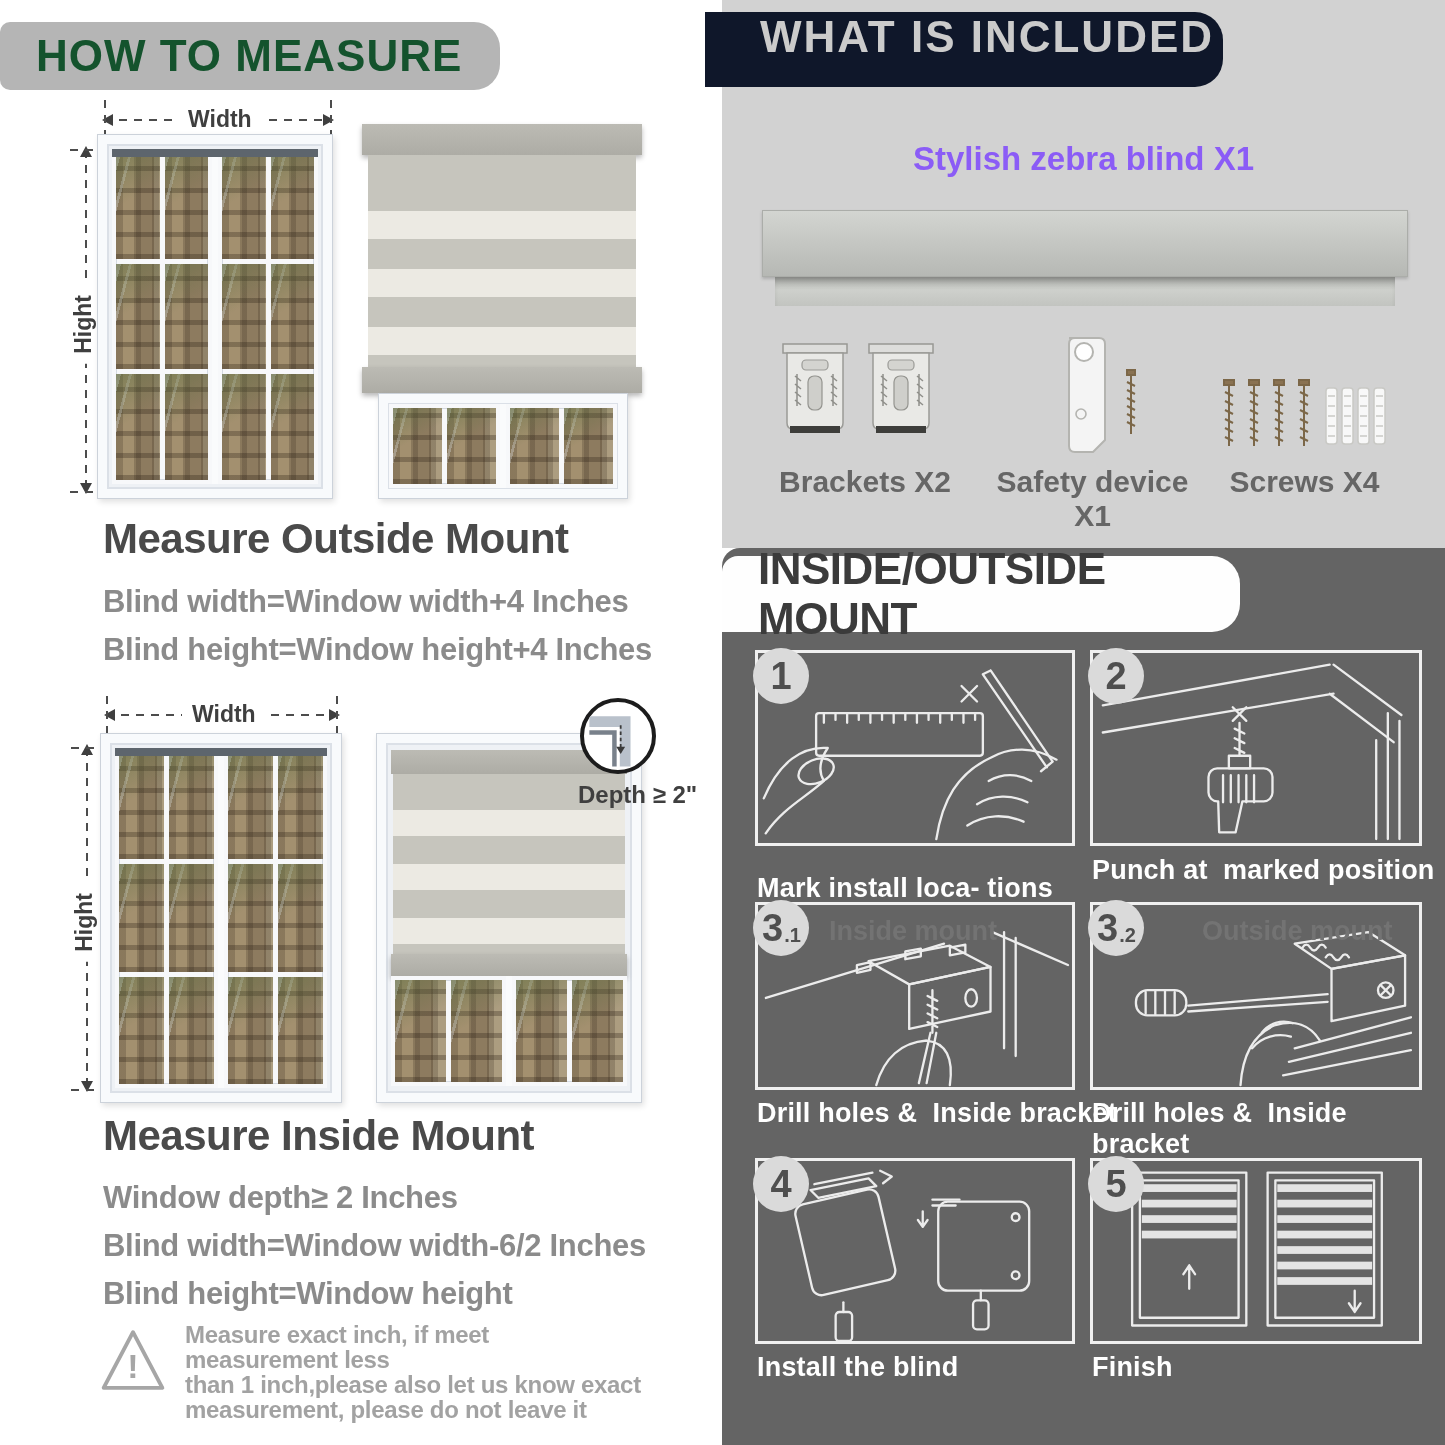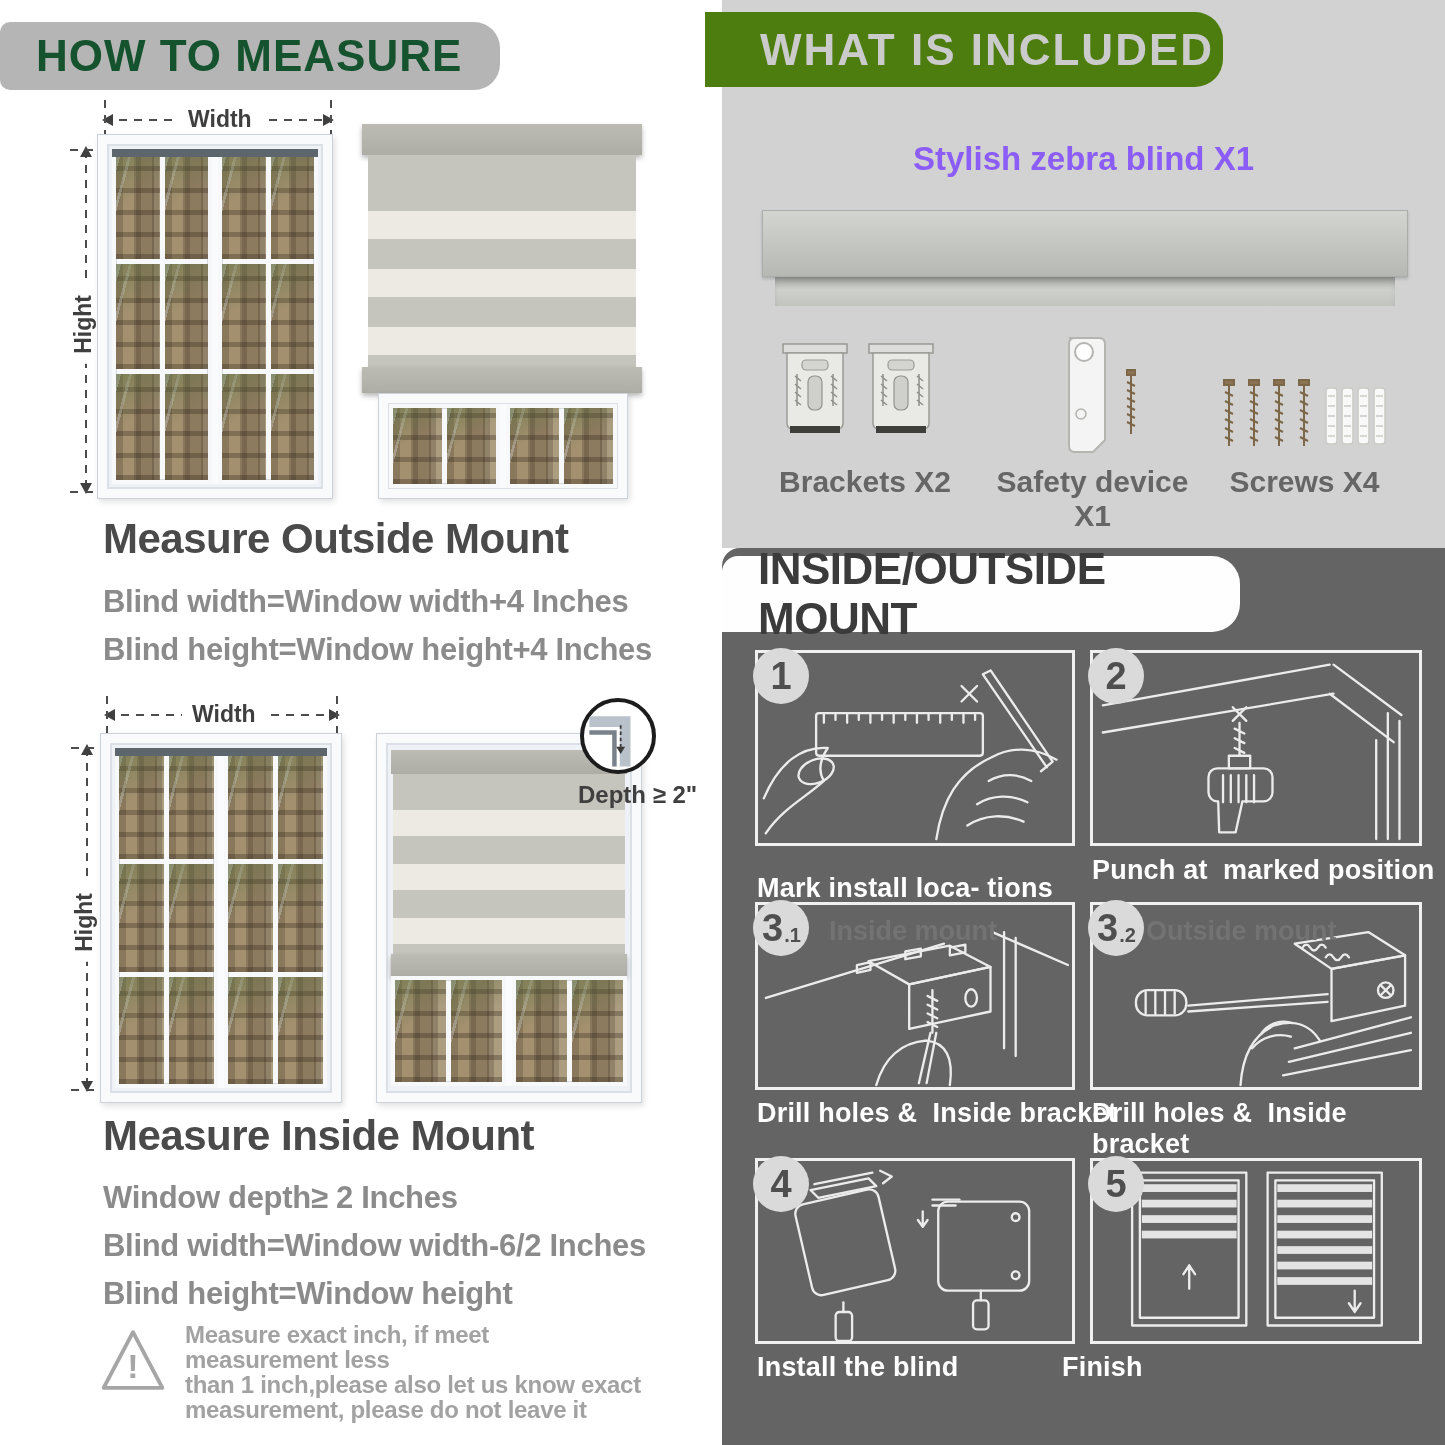--- a/index.html
+++ b/index.html
@@ -55,22 +55,22 @@
     background-position:0 0,0 36px,0 0;}
 
   .callout{border:4px solid #1c1c1c;border-radius:50%;background:#fff;overflow:hidden;box-sizing:border-box;}
   .depth-label{font-size:24px;font-weight:700;color:#3f3f3f;}
 
   .warn-tri{display:flex;align-items:flex-end;justify-content:center;}
   .warn-text{font-size:24px;font-weight:700;color:#a2a2a2;line-height:25px;white-space:pre-line;letter-spacing:-0.3px;}
 
   
   .rt-bg{left:722px;top:0;width:723px;height:548px;background:#d2d2d2;}
-  .wii-banner{left:705px;top:12px;width:518px;height:75px;background:#4d7c0f;
-    border-radius:0 28px 28px 0;display:flex;align-items:center;padding-left:55px;box-sizing:border-box;}
+  .wii-banner{left:705px;top:12px;width:518px;height:75px;background:#0f172a;
+    border-radius:0 28px 28px 0;display:flex;align-items:flex-start;padding-left:55px;box-sizing:border-box;}
   .wii-banner span{color:#cbcbcb;font-size:44px;font-weight:700;letter-spacing:2px;}
   .product-label{left:722px;top:140px;width:723px;text-align:center;font-size:33px;font-weight:700;color:#8b5cf6;}
   .hr-main{left:762px;top:210px;width:646px;height:67px;
     background:linear-gradient(180deg,#d3d5d1 0%,#c3c5c1 55%,#b6b8b4 100%);
     border:1px solid #abada9;box-sizing:border-box;box-shadow:0 2px 3px rgba(0,0,0,.18);}
   .hr-tier{left:775px;top:277px;width:620px;height:29px;
     background:linear-gradient(180deg,#b3b5b1,#ced0cc 45%,#c2c4c0);
     box-shadow:inset 0 7px 8px -5px rgba(0,0,0,.38);}
   .item-label{font-size:30px;font-weight:700;color:#666;text-align:center;}
 
@@ -410,21 +410,21 @@
         <path d="M52,90 v22 M62,89 v24 M72,89 v24 M82,90 v22"></path>
         <path d="M150,186 C152,156 162,134 186,124 C206,118 222,124 232,140"></path>
         <path d="M172,132 C180,122 192,118 204,122 M162,148 C172,136 188,132 202,136"></path>
       </svg>
     </div>
     <div class="abs caption" style="left:1092px;top:1098px;">Drill holes &amp;  Inside bracket</div>
     <div class="abs badge" style="left:1088px;top:900px;">
       <span>3</span>
         <span class="bsub">.2</span>
     </div>
-    <div class="abs panel-title" style="left:1090px;top:902px;padding-left:56px;padding-top:14px;">Outside mount</div>
+    <div class="abs panel-title" style="left:1090px;top:902px;padding-left:112px;padding-top:14px;">Outside mount</div>
 
     <div class="abs panel" style="left:755px;top:1158px;width:320px;height:186px;">
       <svg class="lineart" viewBox="0 0 320 186">
         <path d="M52,30 L112,18 L120,26 L60,38 Z M56,24 L116,12"></path>
         <path d="M124,10 l12,6 -9,7"></path>
         <rect x="44" y="36" width="88" height="96" rx="10" transform="rotate(-13 88 84)"></rect>
         <path d="M86,146 v10"></path>
         <rect x="78" y="156" width="17" height="30" rx="4"></rect>
         <path d="M178,40 h28 M178,46 h24"></path>
         <rect x="184" y="42" width="94" height="92" rx="10"></rect>
@@ -455,20 +455,20 @@
         <rect class="fillw" x="188" y="24" width="98" height="8"></rect>
         <rect class="fillw" x="188" y="40" width="98" height="8"></rect>
         <rect class="fillw" x="188" y="56" width="98" height="8"></rect>
         <rect class="fillw" x="188" y="72" width="98" height="8"></rect>
         <rect class="fillw" x="188" y="88" width="98" height="8"></rect>
         <rect class="fillw" x="188" y="104" width="98" height="8"></rect>
         <rect class="fillw" x="188" y="120" width="98" height="8"></rect>
         <path d="M268,134 v22 m0,0 l-6,-9 m6,9 l6,-9"></path>
       </svg>
     </div>
-    <div class="abs caption" style="left:1062px;top:1352px;">Finish</div>
+    <div class="abs caption" style="left:1092px;top:1352px;">Finish</div>
     <div class="abs badge" style="left:1088px;top:1156px;">
       <span>5</span>
         <span class="bsub"></span>
     </div>
   </section>
 
 </div>
 
 </body></html>

